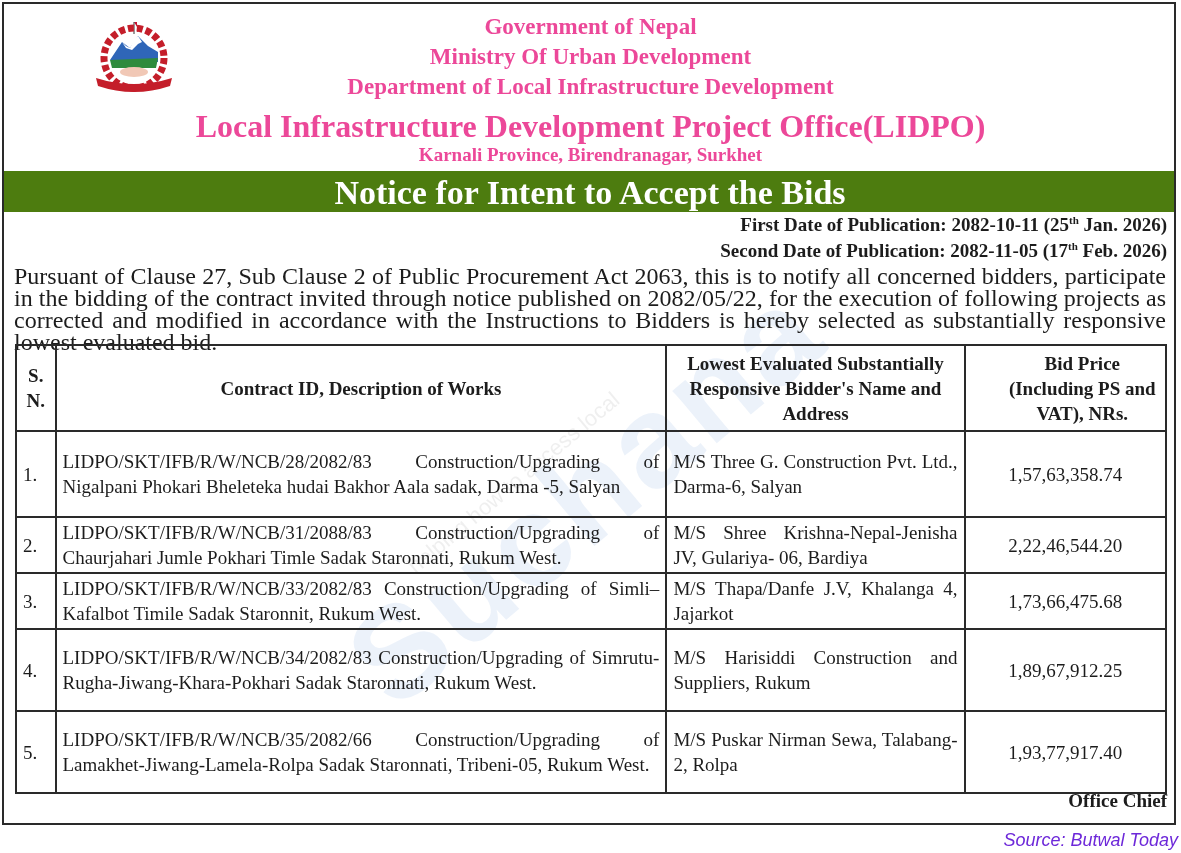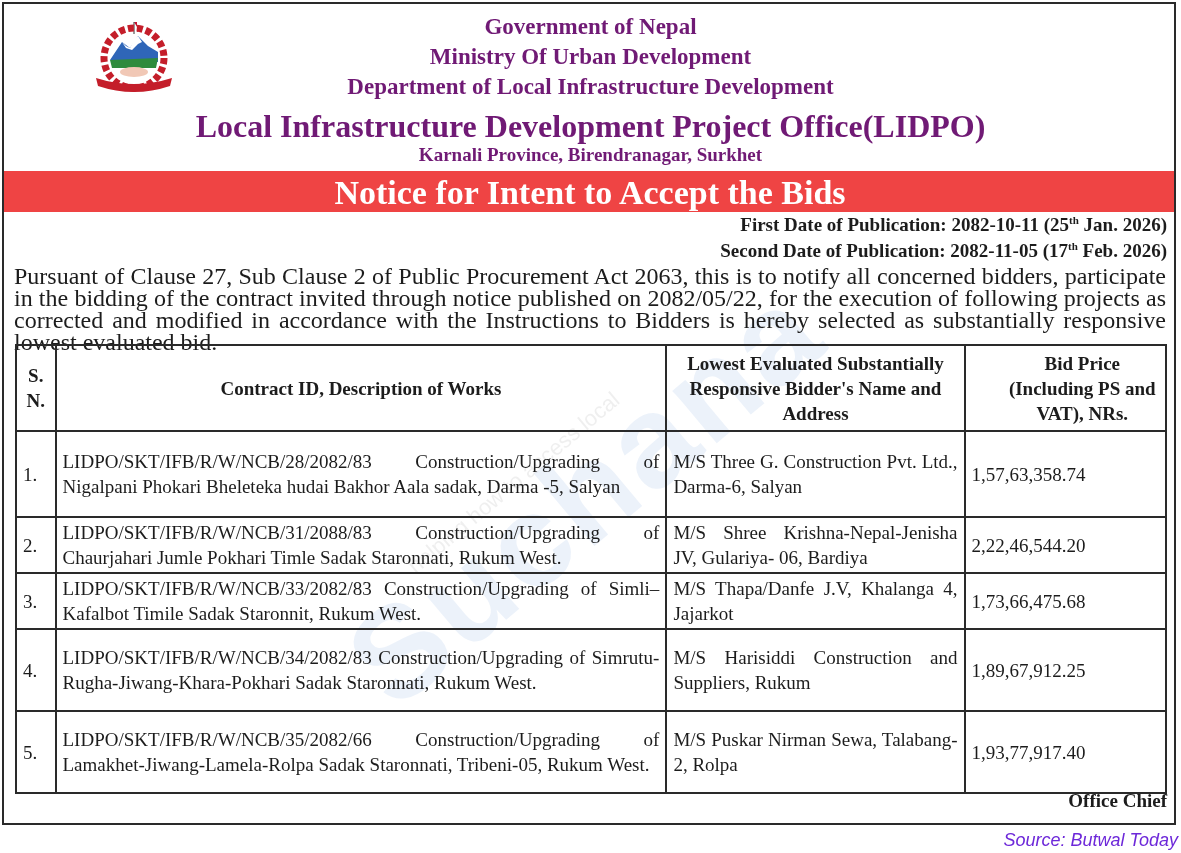--- a/index.html
+++ b/index.html
@@ -16,28 +16,28 @@
       position: absolute; left: 380px; top: 470px; font-family: "Liberation Sans", sans-serif;
       font-size: 22px; color: rgba(120,120,120,0.12); transform: rotate(-40deg); z-index: 0; pointer-events:none;
     }
     .frame {
       position: absolute; left: 2px; top: 2px; width: 1174px; height: 823px;
       border: 2px solid #2a2a2a; box-sizing: border-box; background: transparent; z-index: 1;
     }
     .emblem {
       position: absolute; left: 86px; top: 18px; width: 96px; height: 80px;
     }
-    .hdr { position: absolute; left: 0; width: 1181px; text-align: center; font-weight: bold; color: #701a75; }
+    .hdr { position: absolute; left: 0; width: 1181px; text-align: center; font-weight: bold; color: #ec4899; }
     .hdr1 { top: 14px; font-size: 23px; }
     .hdr2 { top: 44px; font-size: 23px; }
     .hdr3 { top: 74px; font-size: 23px; }
     .hdr4 { top: 108px; font-size: 32px; }
     .hdr5 { top: 144px; font-size: 19px; }
     .banner {
-      position: absolute; left: 4px; top: 171px; width: 1172px; height: 41px; background: #ef4444;
+      position: absolute; left: 4px; top: 171px; width: 1172px; height: 41px; background: #4d7c0f;
       color: #ffffff; text-align: center; font-weight: bold; font-size: 34px; line-height: 44px;
     }
     .pubdate {
       position: absolute; right: 14px; font-weight: bold; font-size: 19px; 
     }
     .pub1 { top: 214px; }
     .pub2 { top: 240px; }
     sup { font-size: 11px; }
     .para {
       position: absolute; left: 14px; top: 265px; width: 1152px; font-size: 24px; line-height: 22px;
@@ -45,21 +45,21 @@
     }
     table.bids {
       position: absolute; left: 15px; top: 344px; width: 1152px; border-collapse: collapse;
       font-size: 19px; line-height: 25px; z-index: 2;
     }
     table.bids th, table.bids td { border: 2px solid #2a2a2a; padding: 0 6px; vertical-align: middle; }
     table.bids th { font-weight: bold; text-align: center; }
     .c-sn { width: 26px; text-align: left; }
     .c-desc { width: 616px; text-align: justify; text-align-last: left; }
     .c-bidder { width: 296px; text-align: justify; text-align-last: left; }
-    .c-price { width: 158px; text-align: left; border-radius: 8px; }
+    .c-price { width: 158px; text-align: center; border-radius: 8px; }
     .office-chief {
       position: absolute; right: 14px; top: 790px; font-weight: bold; font-size: 19px;
     }
     .source {
       position: absolute; right: 3px; top: 830px; font-family: "Liberation Sans", sans-serif;
       font-style: italic; font-size: 18px; color: #6d28d9;
     }
   </style>
 </head>
 <body>

